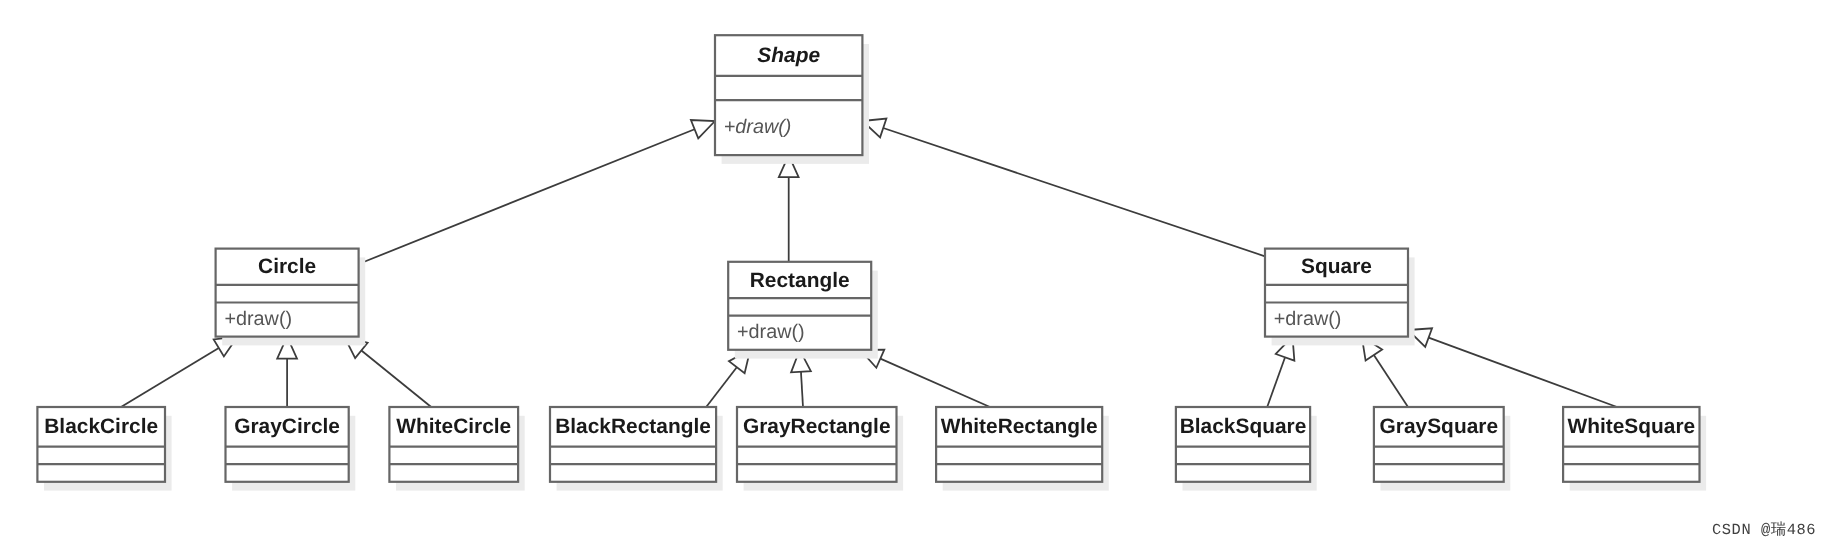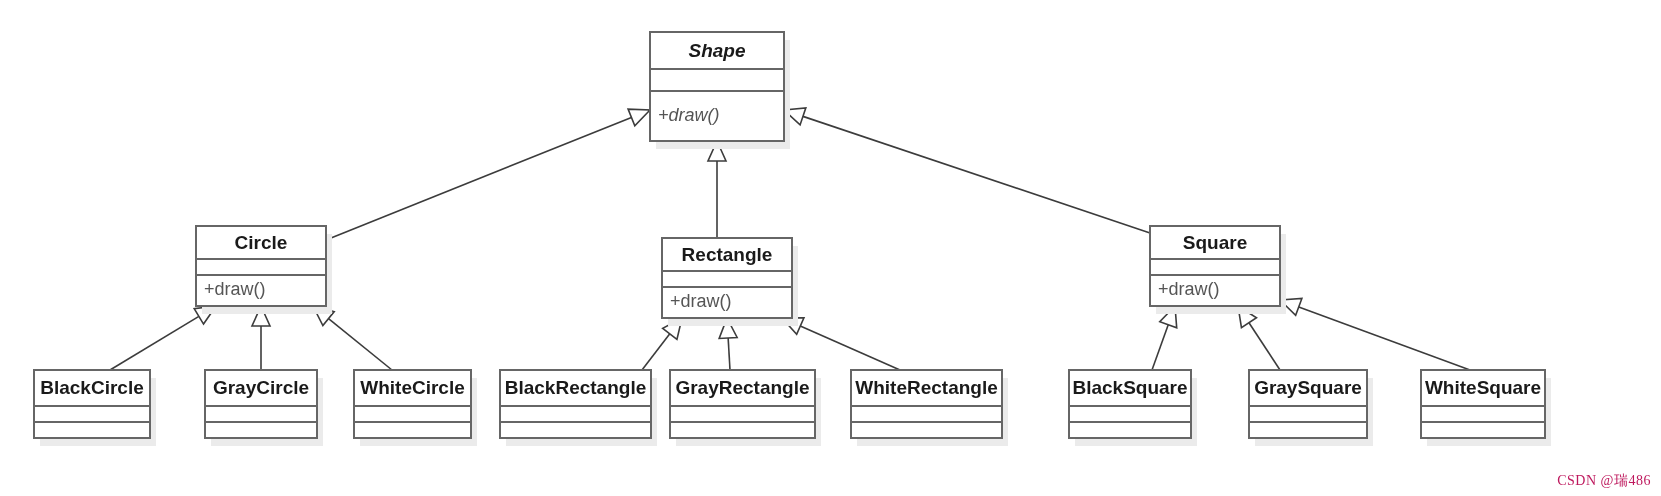--- a/index.html
+++ b/index.html
@@ -66,23 +66,23 @@
     text-anchor: start;
     dominant-baseline: middle;
   }
   .cls-member.abstract {
     font-style: italic;
   }
   .watermark {
     position: absolute;
     right: 10px;
     bottom: 6px;
-    font-family: Liberation Serif, serif;
+    font-family: Liberation Mono, monospace;
     font-size: 14px;
-    color: #be185d;
+    color: #404040;
     letter-spacing: 0.5px;
     white-space: nowrap;
   }
 </style>
 </head>
 <body>
 
 <div id="canvas">
   <svg class="diagram" viewBox="0 0 1661 496">
     <g id="edges-layer">

